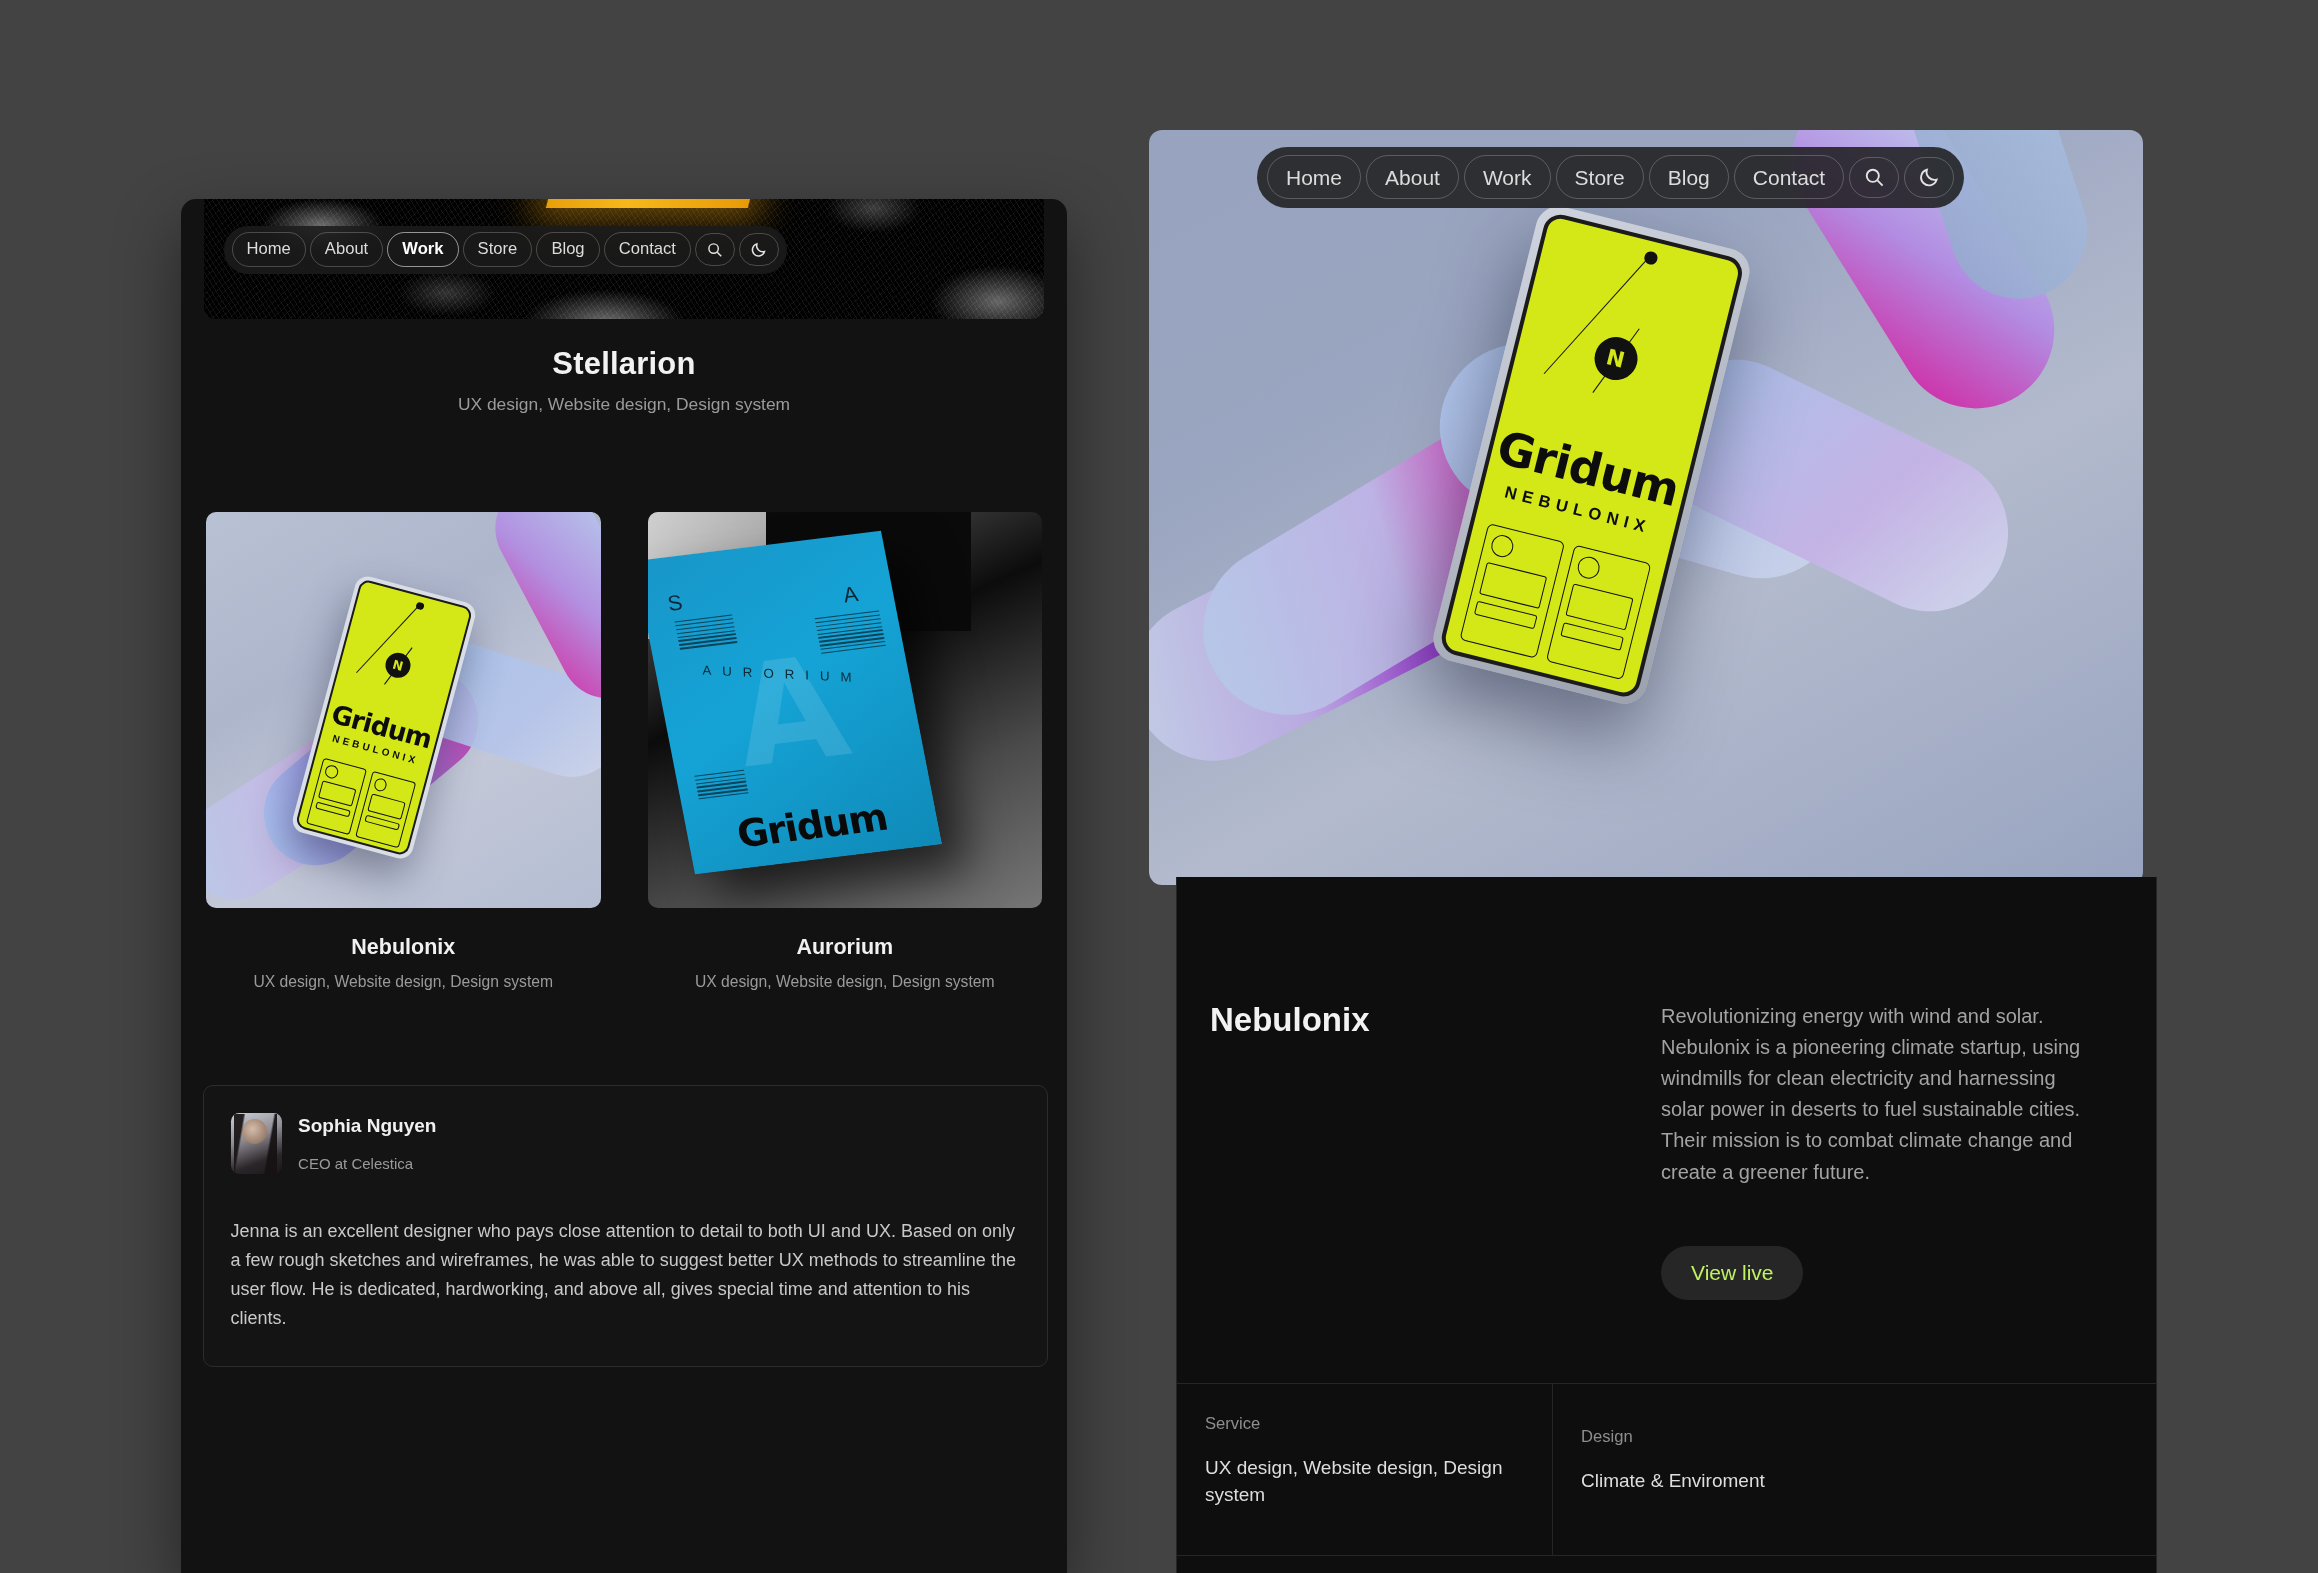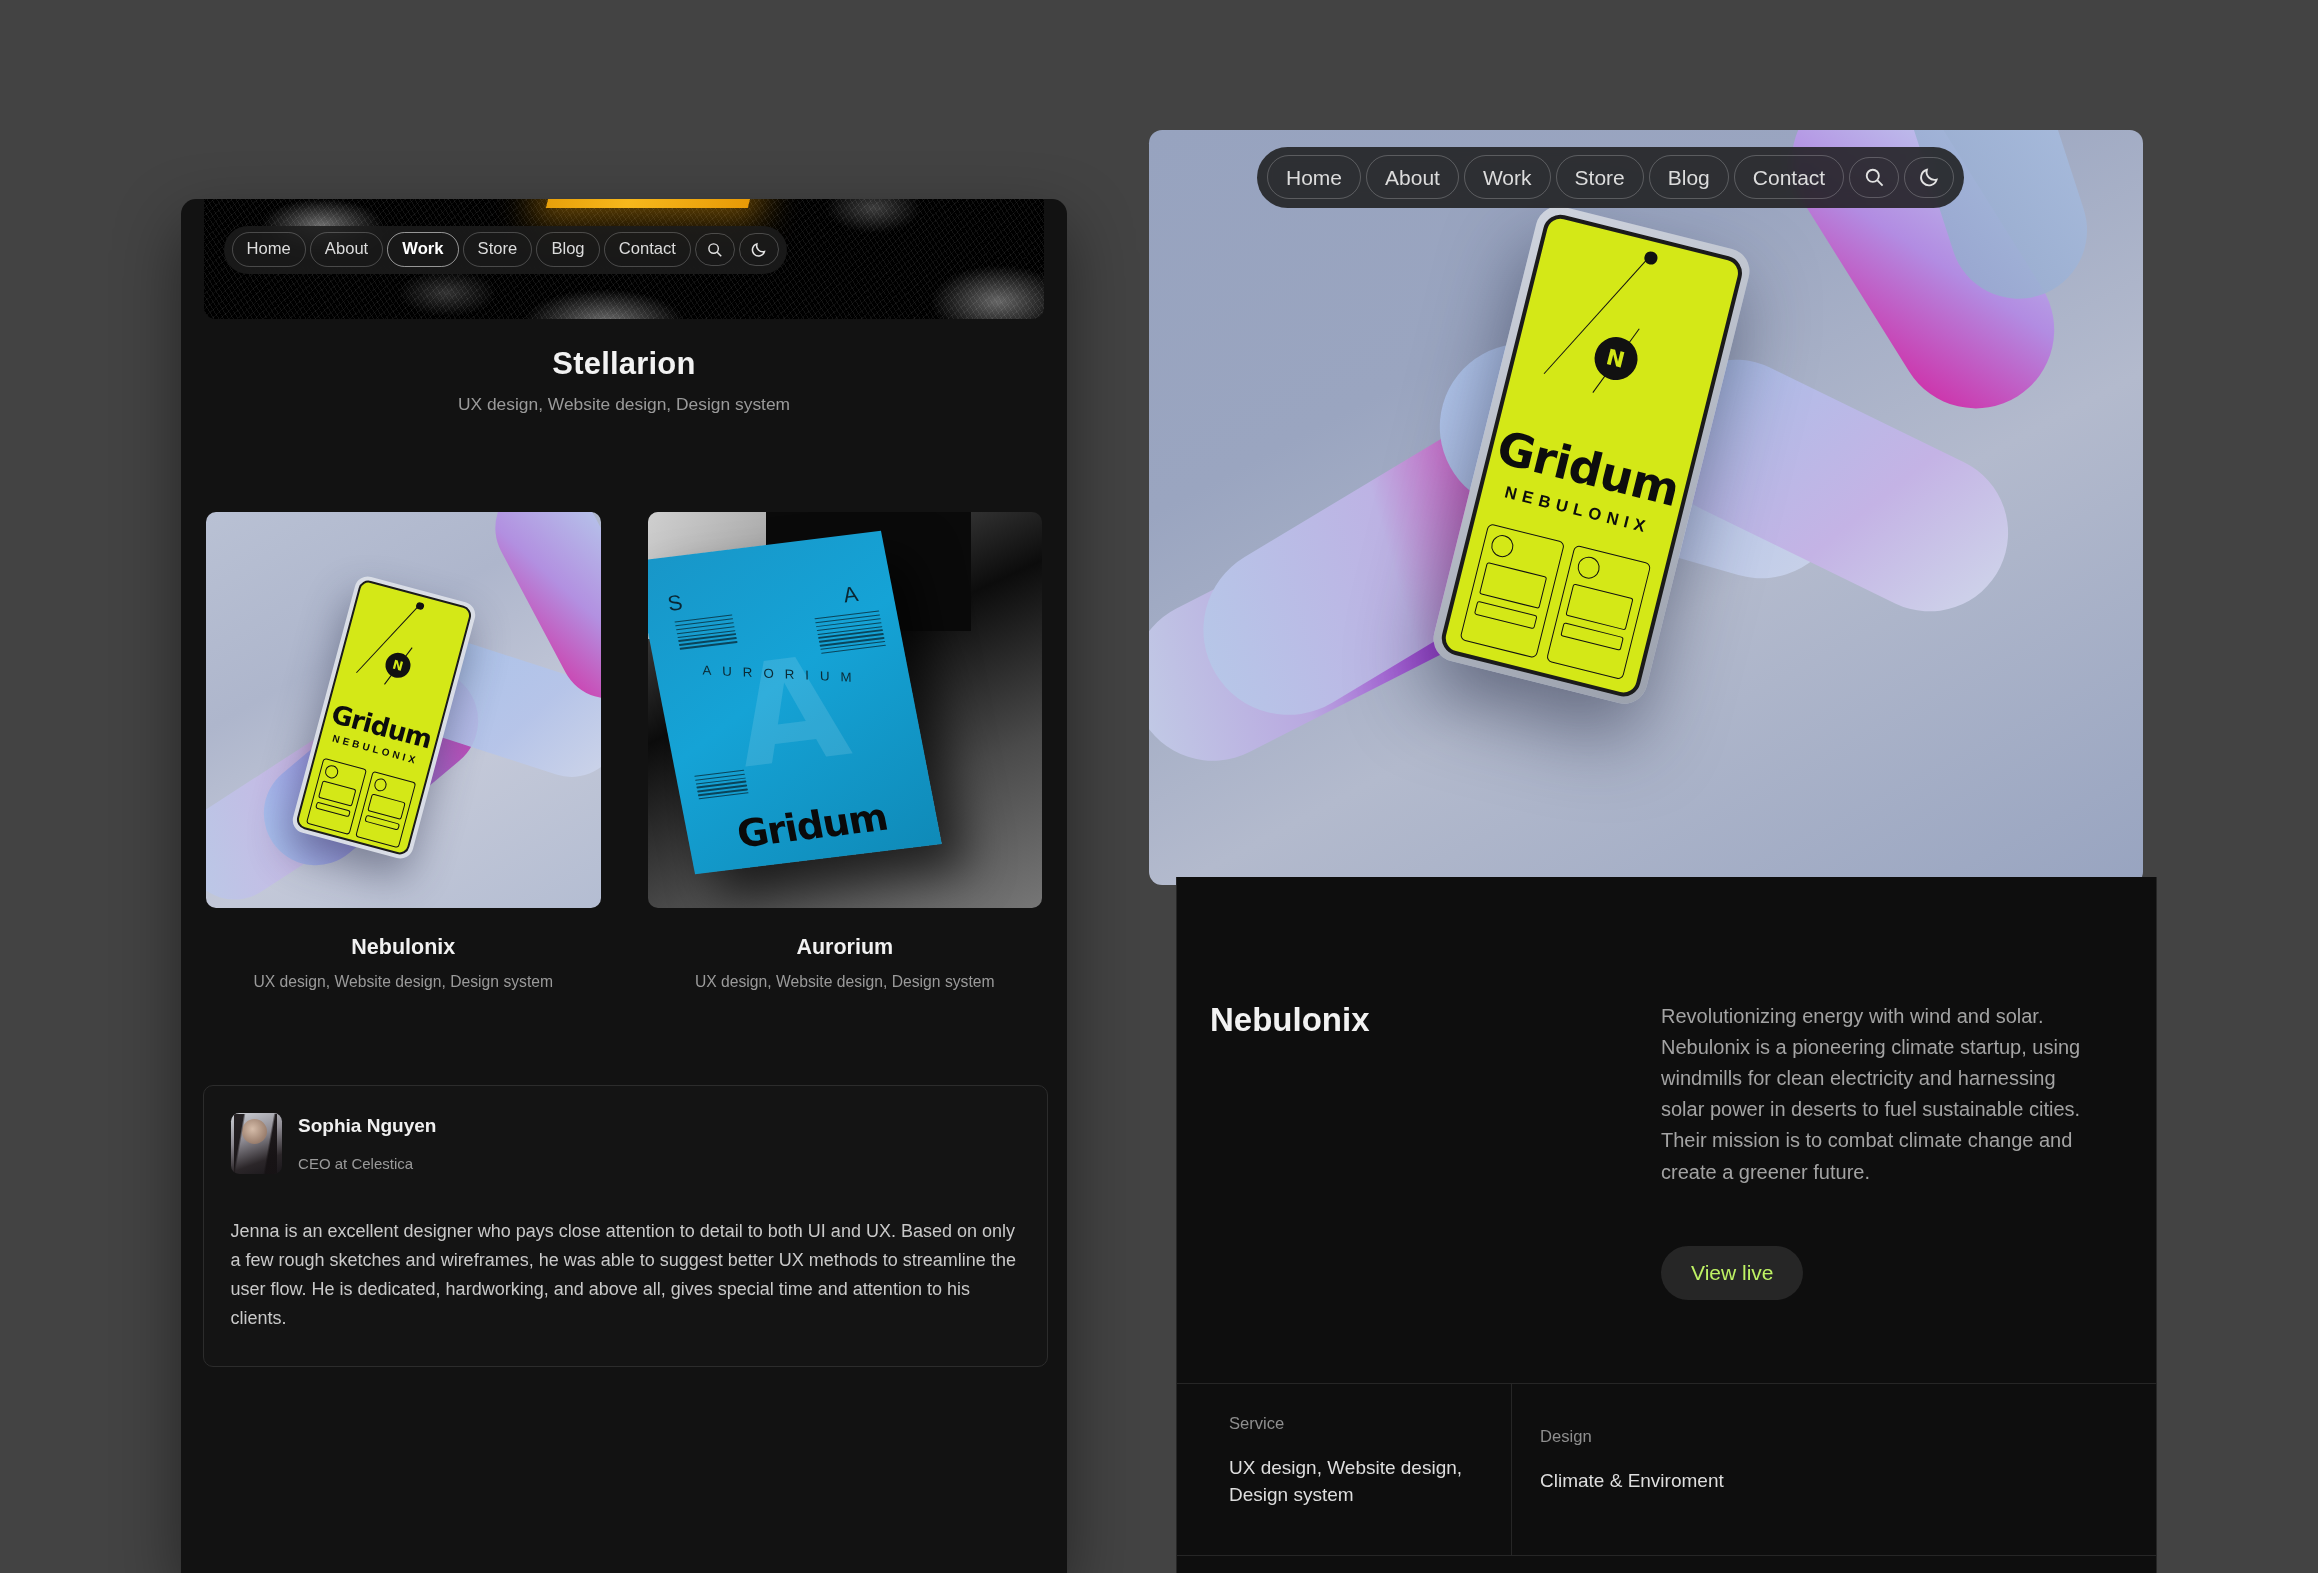--- a/index.html
+++ b/index.html
@@ -202,21 +202,21 @@
   .rp-proj-title { width:451px; color:#f2f2f2; font-size:33px; font-weight:bold; }
   .rp-desc { flex:1; color:#a3a3a3; font-size:20px; line-height:1.56; max-width:439px; }
   .viewlive {
     margin:58px 0 0 484px; display:inline-block;
     background:#262626; color:#bef264; font-size:21px;
     padding:15px 30px; border-radius:827px; border:none; cursor:pointer;
   }
   .meta-table { display:flex; border-top:0.8px solid #262626; margin-top:83px; }
   .meta-cell { padding:30px 28px 46px; border-right:0.8px solid #262626; }
   .meta-cell:last-child { border-right:none; }
-  .meta-cell.c1 { width:311px;margin-left:24px; }
+  .meta-cell.c1 { width:376px; }
   .meta-cell.c2 { width:311px; padding-top:43px; }
   .meta-cell.c3 { flex:1; padding-top:43px; }
   .meta-label { color:#8e8e8e; font-size:16.6px; }
   .meta-value { color:#dedede; font-size:19px; margin-top:20px; line-height:1.45; }
   .meta-bottom { border-top:0.8px solid #262626; height:99px; }
 
   
   .r-pill { position:absolute; border-radius:827px; }
   .rp1 { width:389px; height:161px; left:-29px; top:418px; transform:rotate(-27deg);
          background:linear-gradient(105deg,#c2cee6 0%,#b9a8e0 45%,#9b3fd0 78%,#7a24b8 100%); }

